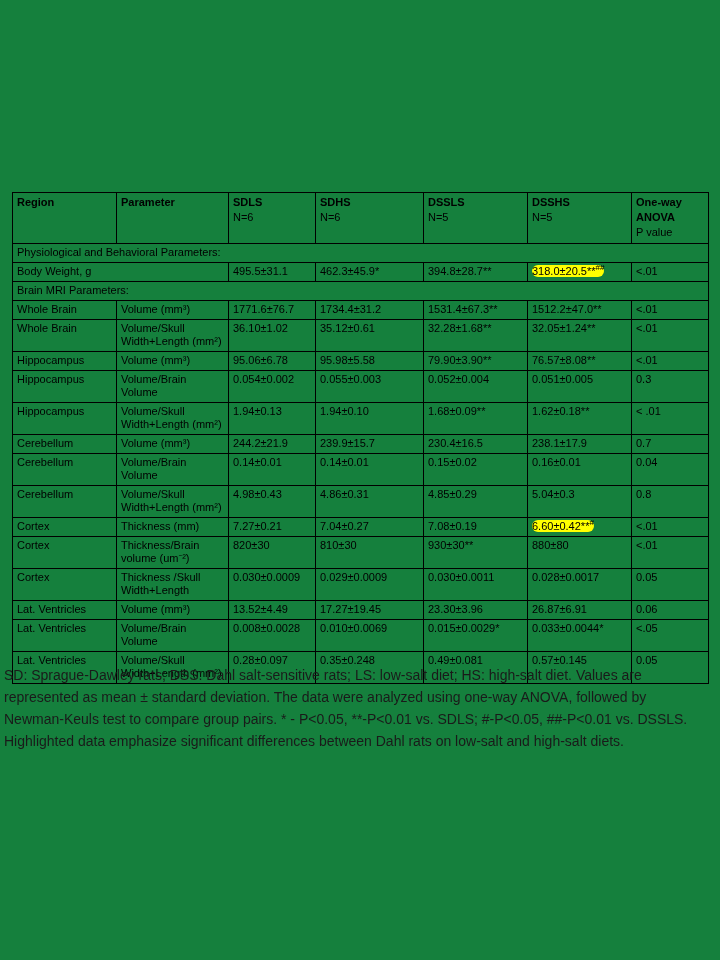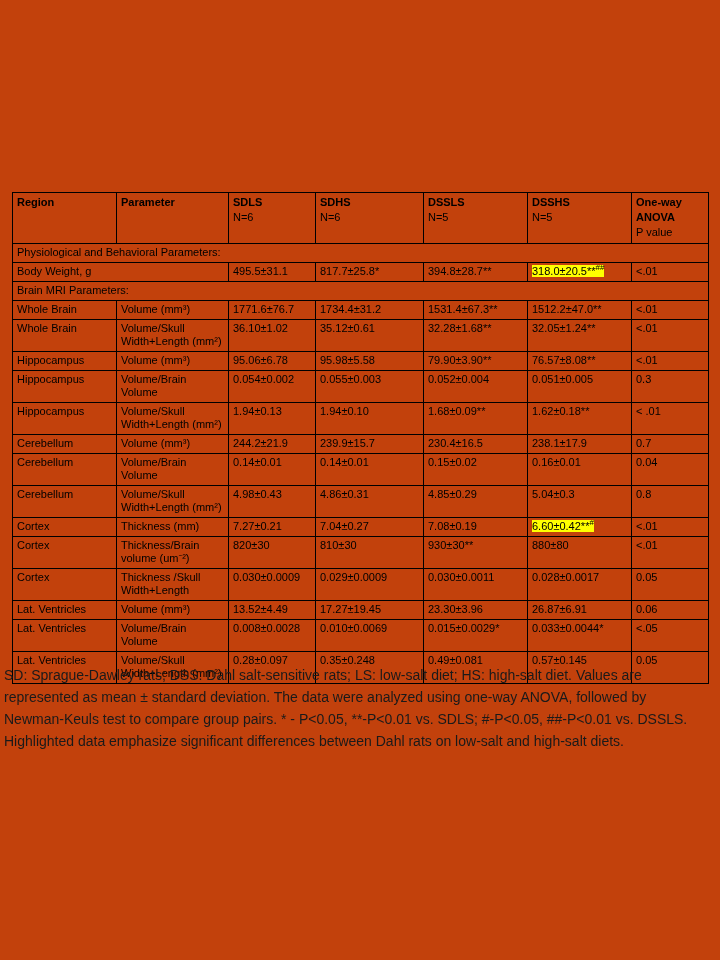--- a/index.html
+++ b/index.html
@@ -6,21 +6,21 @@
     margin: 0;
     padding: 0;
     background: #ffffff;
     font-family: "Liberation Sans", sans-serif;
     color: #000000;
   }
   .page {
     position: relative;
     width: 720px;
     height: 960px;
-    background: #c2410c;
+    background: #15803d;
     overflow: hidden;
   }
   table.data-table {
     position: absolute;
     left: 12px;
     top: 192px;
     width: 696px;
     border-collapse: collapse;
     table-layout: fixed;
     font-size: 11px;
@@ -41,20 +41,21 @@
   }
   .hdr-main { font-weight: bold; line-height: 15px; }
   .hdr-sub  { font-weight: normal; line-height: 15px; }
   td.section {
     font-weight: bold;
     padding-top: 4px;
     padding-bottom: 4px;
   }
   td .hl {
     background: #ffff00;
+    border-radius: 6px;
   }
   sup {
     font-size: 8px;
     line-height: 0;
     vertical-align: super;
   }
   .footnote {
     position: absolute;
     left: 4px;
     top: 664px;
@@ -111,21 +112,21 @@
       </tr>
     </thead>
     <tbody id="table-body">
 
     <tr>
           <td class="section" colspan="7">Physiological and Behavioral Parameters:</td>
         </tr>
         <tr>
           <td colspan="2">Body Weight, g</td>
           <td><span>495.5±31.1</span></td>
-          <td><span>817.7±25.8*</span></td>
+          <td><span>462.3±45.9*</span></td>
           <td><span>394.8±28.7**</span></td>
           <td><span class="hl">318.0±20.5**<sup>##</sup></span></td>
           <td>&lt;.01</td>
         </tr>
         <tr>
           <td class="section" colspan="7">Brain MRI Parameters:</td>
         </tr>
         <tr>
           <td>Whole Brain</td>
           <td>Volume (mm³)</td>

